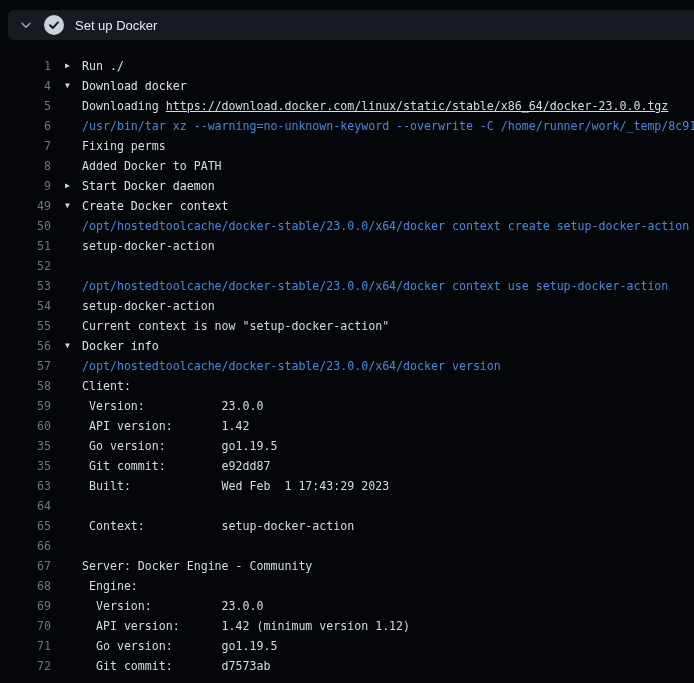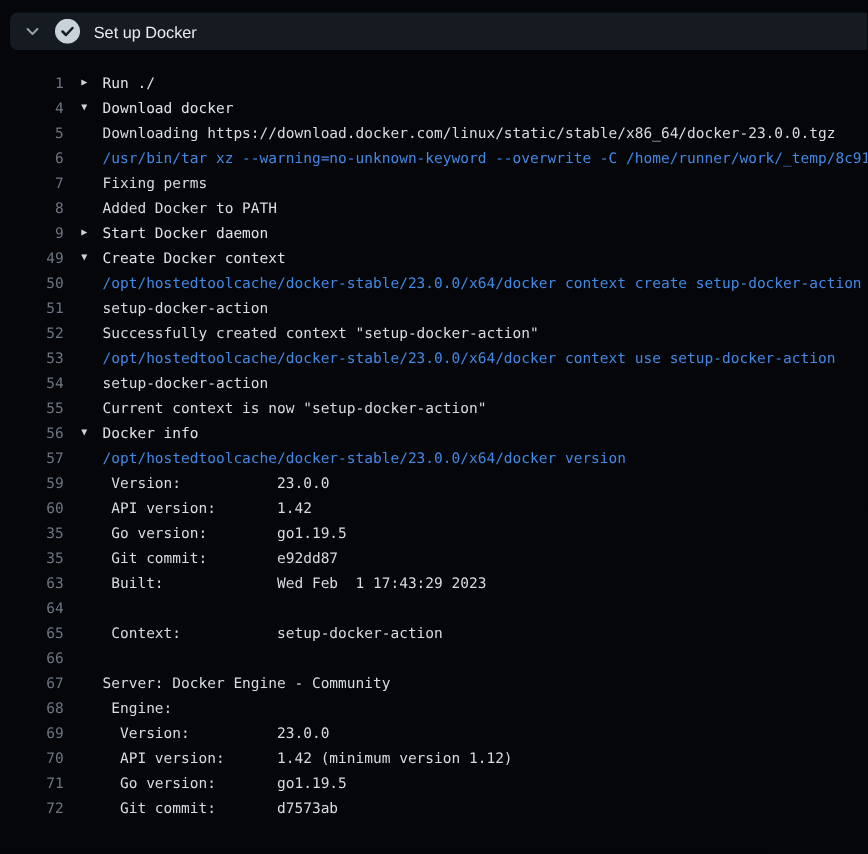--- a/index.html
+++ b/index.html
@@ -40,21 +40,21 @@
   .log-line .arrow{
     flex:0 0 31px;width:31px;
     padding-left:14px;box-sizing:border-box;
     color:#ced4da;font-size:8px;line-height:20px;
   }
   .log-line .content{color:#d6dce2;text-align:center;}
   .log-line.group{cursor:pointer;}
   .log-line.group .content{color:#dde3e9;}
   .log-line .content.cmd{color:#4488e4;}
   .log-line .content .lnk{
-    color:#d6dce2;cursor:pointer;
+    color:#d6dce2;text-decoration:underline;cursor:pointer;
   }
 </style>
 </head>
 <body>
 
 <div id="screen">
 
   <div id="step-header">
     <span class="chev">
       <svg width="14" height="14" viewBox="0 0 16 16">
@@ -74,26 +74,27 @@
       <div class="log-line group"><span class="num">1</span><span class="arrow">▶</span><span class="content">Run ./</span></div>
       <div class="log-line group"><span class="num">4</span><span class="arrow">▼</span><span class="content">Download docker</span></div>
       <div class="log-line"><span class="num">5</span><span class="arrow"></span><span class="content"><span>Downloading </span><span class="lnk">https://download.docker.com/linux/static/stable/x86_64/docker-23.0.0.tgz</span></span></div>
       <div class="log-line"><span class="num">6</span><span class="arrow"></span><span class="content cmd">/usr/bin/tar xz --warning=no-unknown-keyword --overwrite -C /home/runner/work/_temp/8c91</span></div>
       <div class="log-line"><span class="num">7</span><span class="arrow"></span><span class="content">Fixing perms</span></div>
       <div class="log-line"><span class="num">8</span><span class="arrow"></span><span class="content">Added Docker to PATH</span></div>
       <div class="log-line group"><span class="num">9</span><span class="arrow">▶</span><span class="content">Start Docker daemon</span></div>
       <div class="log-line group"><span class="num">49</span><span class="arrow">▼</span><span class="content">Create Docker context</span></div>
       <div class="log-line"><span class="num">50</span><span class="arrow"></span><span class="content cmd">/opt/hostedtoolcache/docker-stable/23.0.0/x64/docker context create setup-docker-action</span></div>
       <div class="log-line"><span class="num">51</span><span class="arrow"></span><span class="content">setup-docker-action</span></div>
-      <div class="log-line"><span class="num">52</span><span class="arrow"></span><span class="content">Successfully created context "setup-docker-action"</span></div>
+      <div class="log-line"><span class="num">52</span><span class="arrow"></span></div>
       <div class="log-line"><span class="num">53</span><span class="arrow"></span><span class="content cmd">/opt/hostedtoolcache/docker-stable/23.0.0/x64/docker context use setup-docker-action</span></div>
       <div class="log-line"><span class="num">54</span><span class="arrow"></span><span class="content">setup-docker-action</span></div>
       <div class="log-line"><span class="num">55</span><span class="arrow"></span><span class="content">Current context is now "setup-docker-action"</span></div>
       <div class="log-line group"><span class="num">56</span><span class="arrow">▼</span><span class="content">Docker info</span></div>
       <div class="log-line"><span class="num">57</span><span class="arrow"></span><span class="content cmd">/opt/hostedtoolcache/docker-stable/23.0.0/x64/docker version</span></div>
+      <div class="log-line"><span class="num">58</span><span class="arrow"></span><span class="content">Client:</span></div>
       <div class="log-line"><span class="num">59</span><span class="arrow"></span><span class="content"> Version:           23.0.0</span></div>
       <div class="log-line"><span class="num">60</span><span class="arrow"></span><span class="content"> API version:       1.42</span></div>
       <div class="log-line"><span class="num">35</span><span class="arrow"></span><span class="content"> Go version:        go1.19.5</span></div>
       <div class="log-line"><span class="num">35</span><span class="arrow"></span><span class="content"> Git commit:        e92dd87</span></div>
       <div class="log-line"><span class="num">63</span><span class="arrow"></span><span class="content"> Built:             Wed Feb  1 17:43:29 2023</span></div>
       <div class="log-line"><span class="num">64</span><span class="arrow"></span></div>
       <div class="log-line"><span class="num">65</span><span class="arrow"></span><span class="content"> Context:           setup-docker-action</span></div>
       <div class="log-line"><span class="num">66</span><span class="arrow"></span><span class="content"></span></div>
       <div class="log-line"><span class="num">67</span><span class="arrow"></span><span class="content">Server: Docker Engine - Community</span></div>
       <div class="log-line"><span class="num">68</span><span class="arrow"></span><span class="content"> Engine:</span></div>

